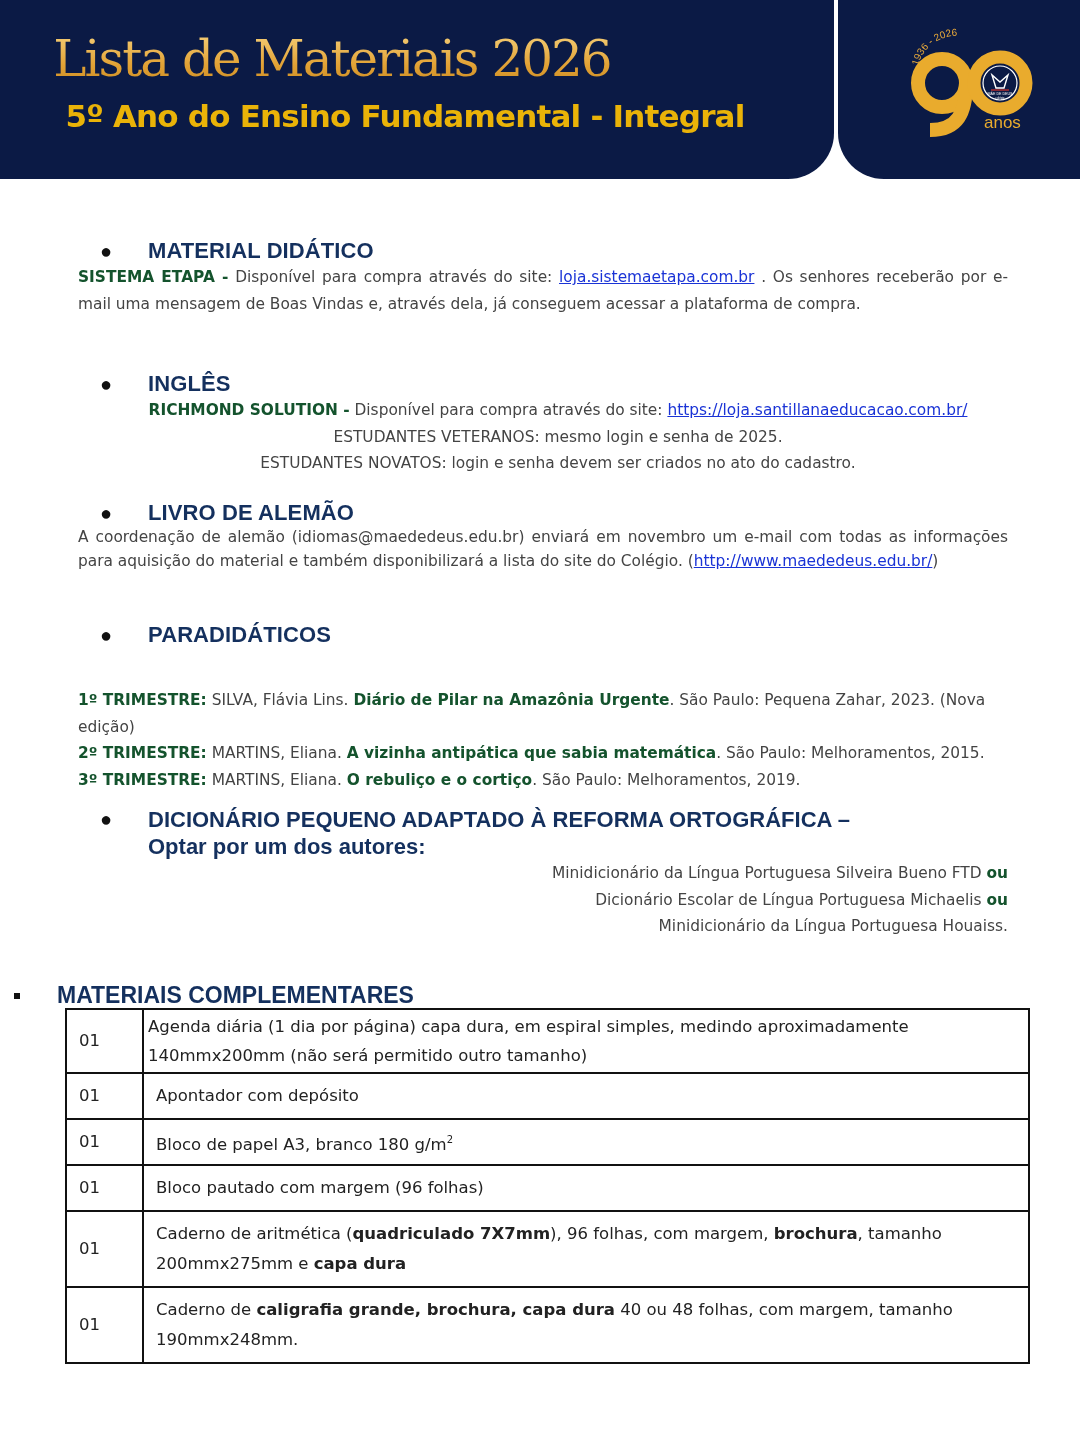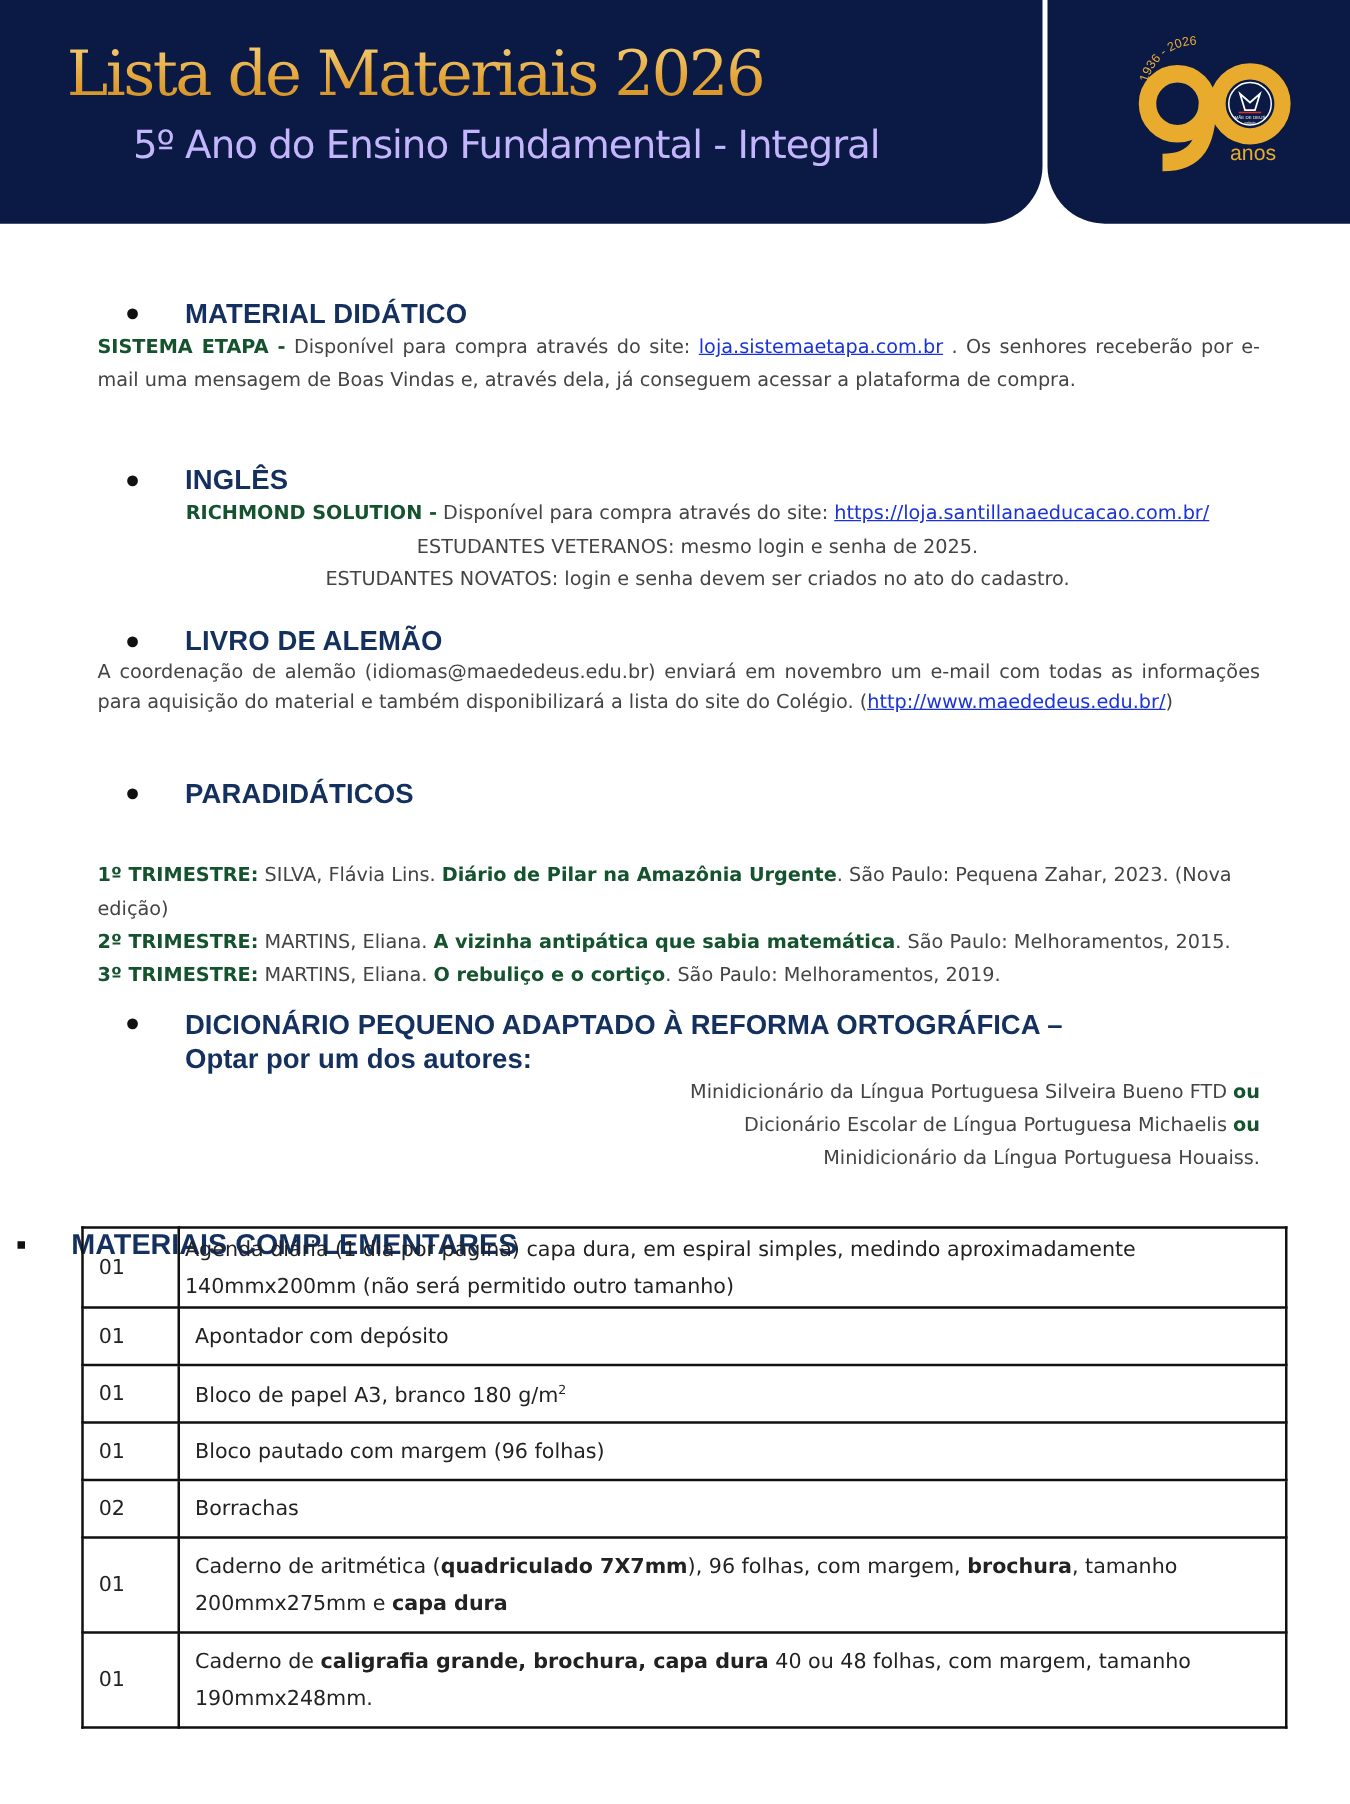--- a/index.html
+++ b/index.html
@@ -17,21 +17,21 @@
   }
   .hdr-title {
     position: absolute; left: 0; width: 664px; top: 30px; text-align: center;
     font-family: "DejaVu Serif", serif; font-size: 50px; letter-spacing: -2px;
     color: #e8a93a; font-weight: normal;
     background: linear-gradient(180deg, #f6d27e 0%, #e2a235 60%, #c98a22 100%);
     -webkit-background-clip: text; background-clip: text; -webkit-text-fill-color: transparent;
   }
   .hdr-subtitle {
     position: absolute; left: 0; width: 810px; top: 98px; text-align: center;
-    font-family: "DejaVu Sans", sans-serif; font-size: 31px; color: #c4b5fd; font-weight: 400;
+    font-family: "DejaVu Sans", sans-serif; font-size: 31px; color: #eab308; font-weight: 700;
     letter-spacing: -0.8px;
   }
   .logo { position: absolute; left: 900px; top: 28px; width: 140px; height: 110px; }
 
   
   .section { position: absolute; left: 78px; width: 930px; }
   .sec-head {
     display: flex; align-items: center; font-weight: bold; color: #14305e;
     font-size: 22px; font-family: "Liberation Sans", sans-serif; letter-spacing: 0.1px;
   }
@@ -47,21 +47,21 @@
   .dict-head { font-weight: bold; color: #14305e; font-size: 22px; line-height: 27px; }
   .dict-head .indent { padding-left: 70px; display: block; }
 
   .comp-head {
     position: absolute; left: 14px; top: 982px; display: flex; align-items: center;
     font-weight: bold; color: #14305e; font-size: 23px;
   }
   .comp-head .sq { width: 6px; height: 6px; background: #111; margin-right: 37px; }
 
   table.mat {
-    position: absolute; left: 65px; top: 981px; width: 965px;
+    position: absolute; left: 65px; top: 1008px; width: 965px;
     border-collapse: collapse; font-family: "DejaVu Sans", sans-serif; font-size: 16.5px; color: #222;
   }
   table.mat td { border: 2px solid #111; vertical-align: middle; line-height: 30px; }
   table.mat td.qty { width: 77px; padding-left: 12px; }
   table.mat td.desc { padding-left: 12px; padding-right: 10px; border-radius: 27px; }
 </style>
 </head>
 <body>
 
 <div class="hdr-left">
@@ -162,24 +162,20 @@
         <td class="desc"><span>Apontador com depósito</span></td>
       </tr>
       <tr style="height: 46px;">
         <td class="qty">01</td>
         <td class="desc"><span>Bloco de papel A3, branco 180 g/m</span><sup style="font-size: 10px;">2</sup></td>
       </tr>
       <tr style="height: 46px;">
         <td class="qty">01</td>
         <td class="desc"><span>Bloco pautado com margem (96 folhas)</span></td>
       </tr>
-      <tr style="height: 46px;">
-        <td class="qty">02</td>
-        <td class="desc"><span>Borrachas</span></td>
-      </tr>
       <tr style="height: 76px;">
         <td class="qty">01</td>
         <td class="desc"><span>Caderno de aritmética (</span><b>quadriculado 7X7mm</b><span>), 96 folhas, com margem, </span><b>brochura</b><span>, tamanho 200mmx275mm e </span><b>capa dura</b></td>
       </tr>
       <tr style="height: 76px;">
         <td class="qty">01</td>
         <td class="desc"><span>Caderno de </span><b>caligrafia grande, brochura, capa dura</b><span> 40 ou 48 folhas, com margem, tamanho 190mmx248mm.</span></td>
       </tr>
     </tbody>
 </table>

